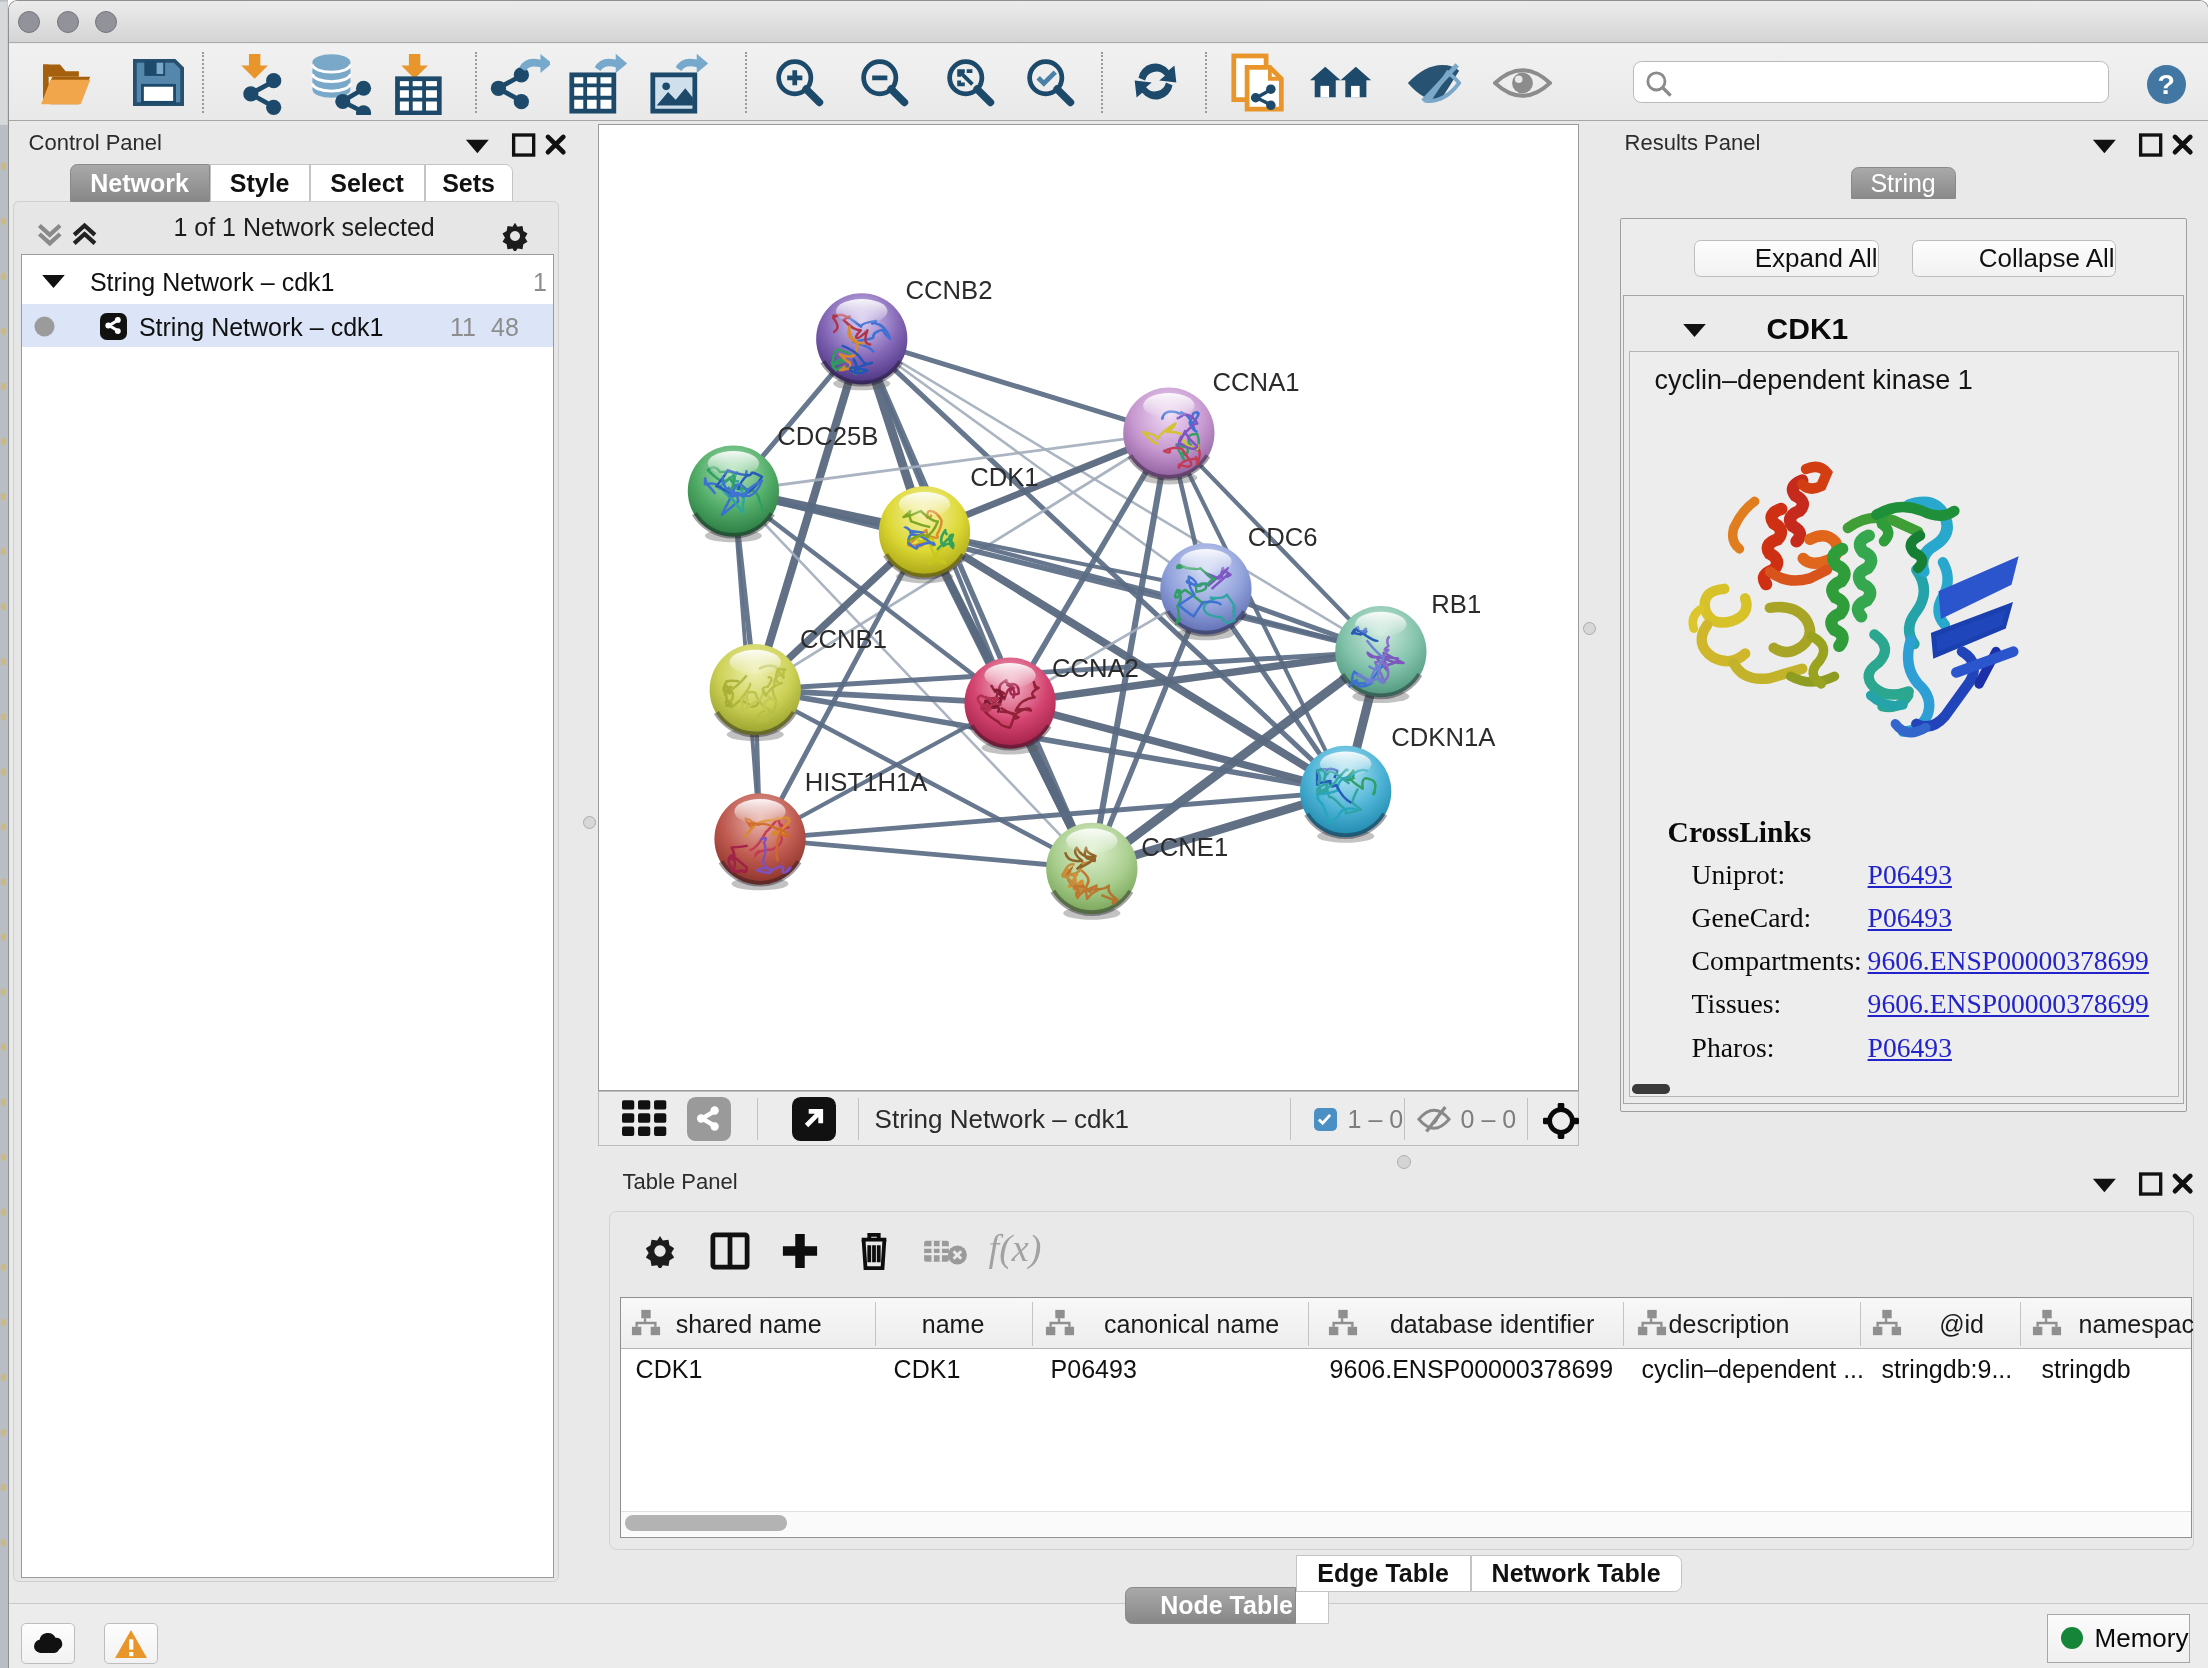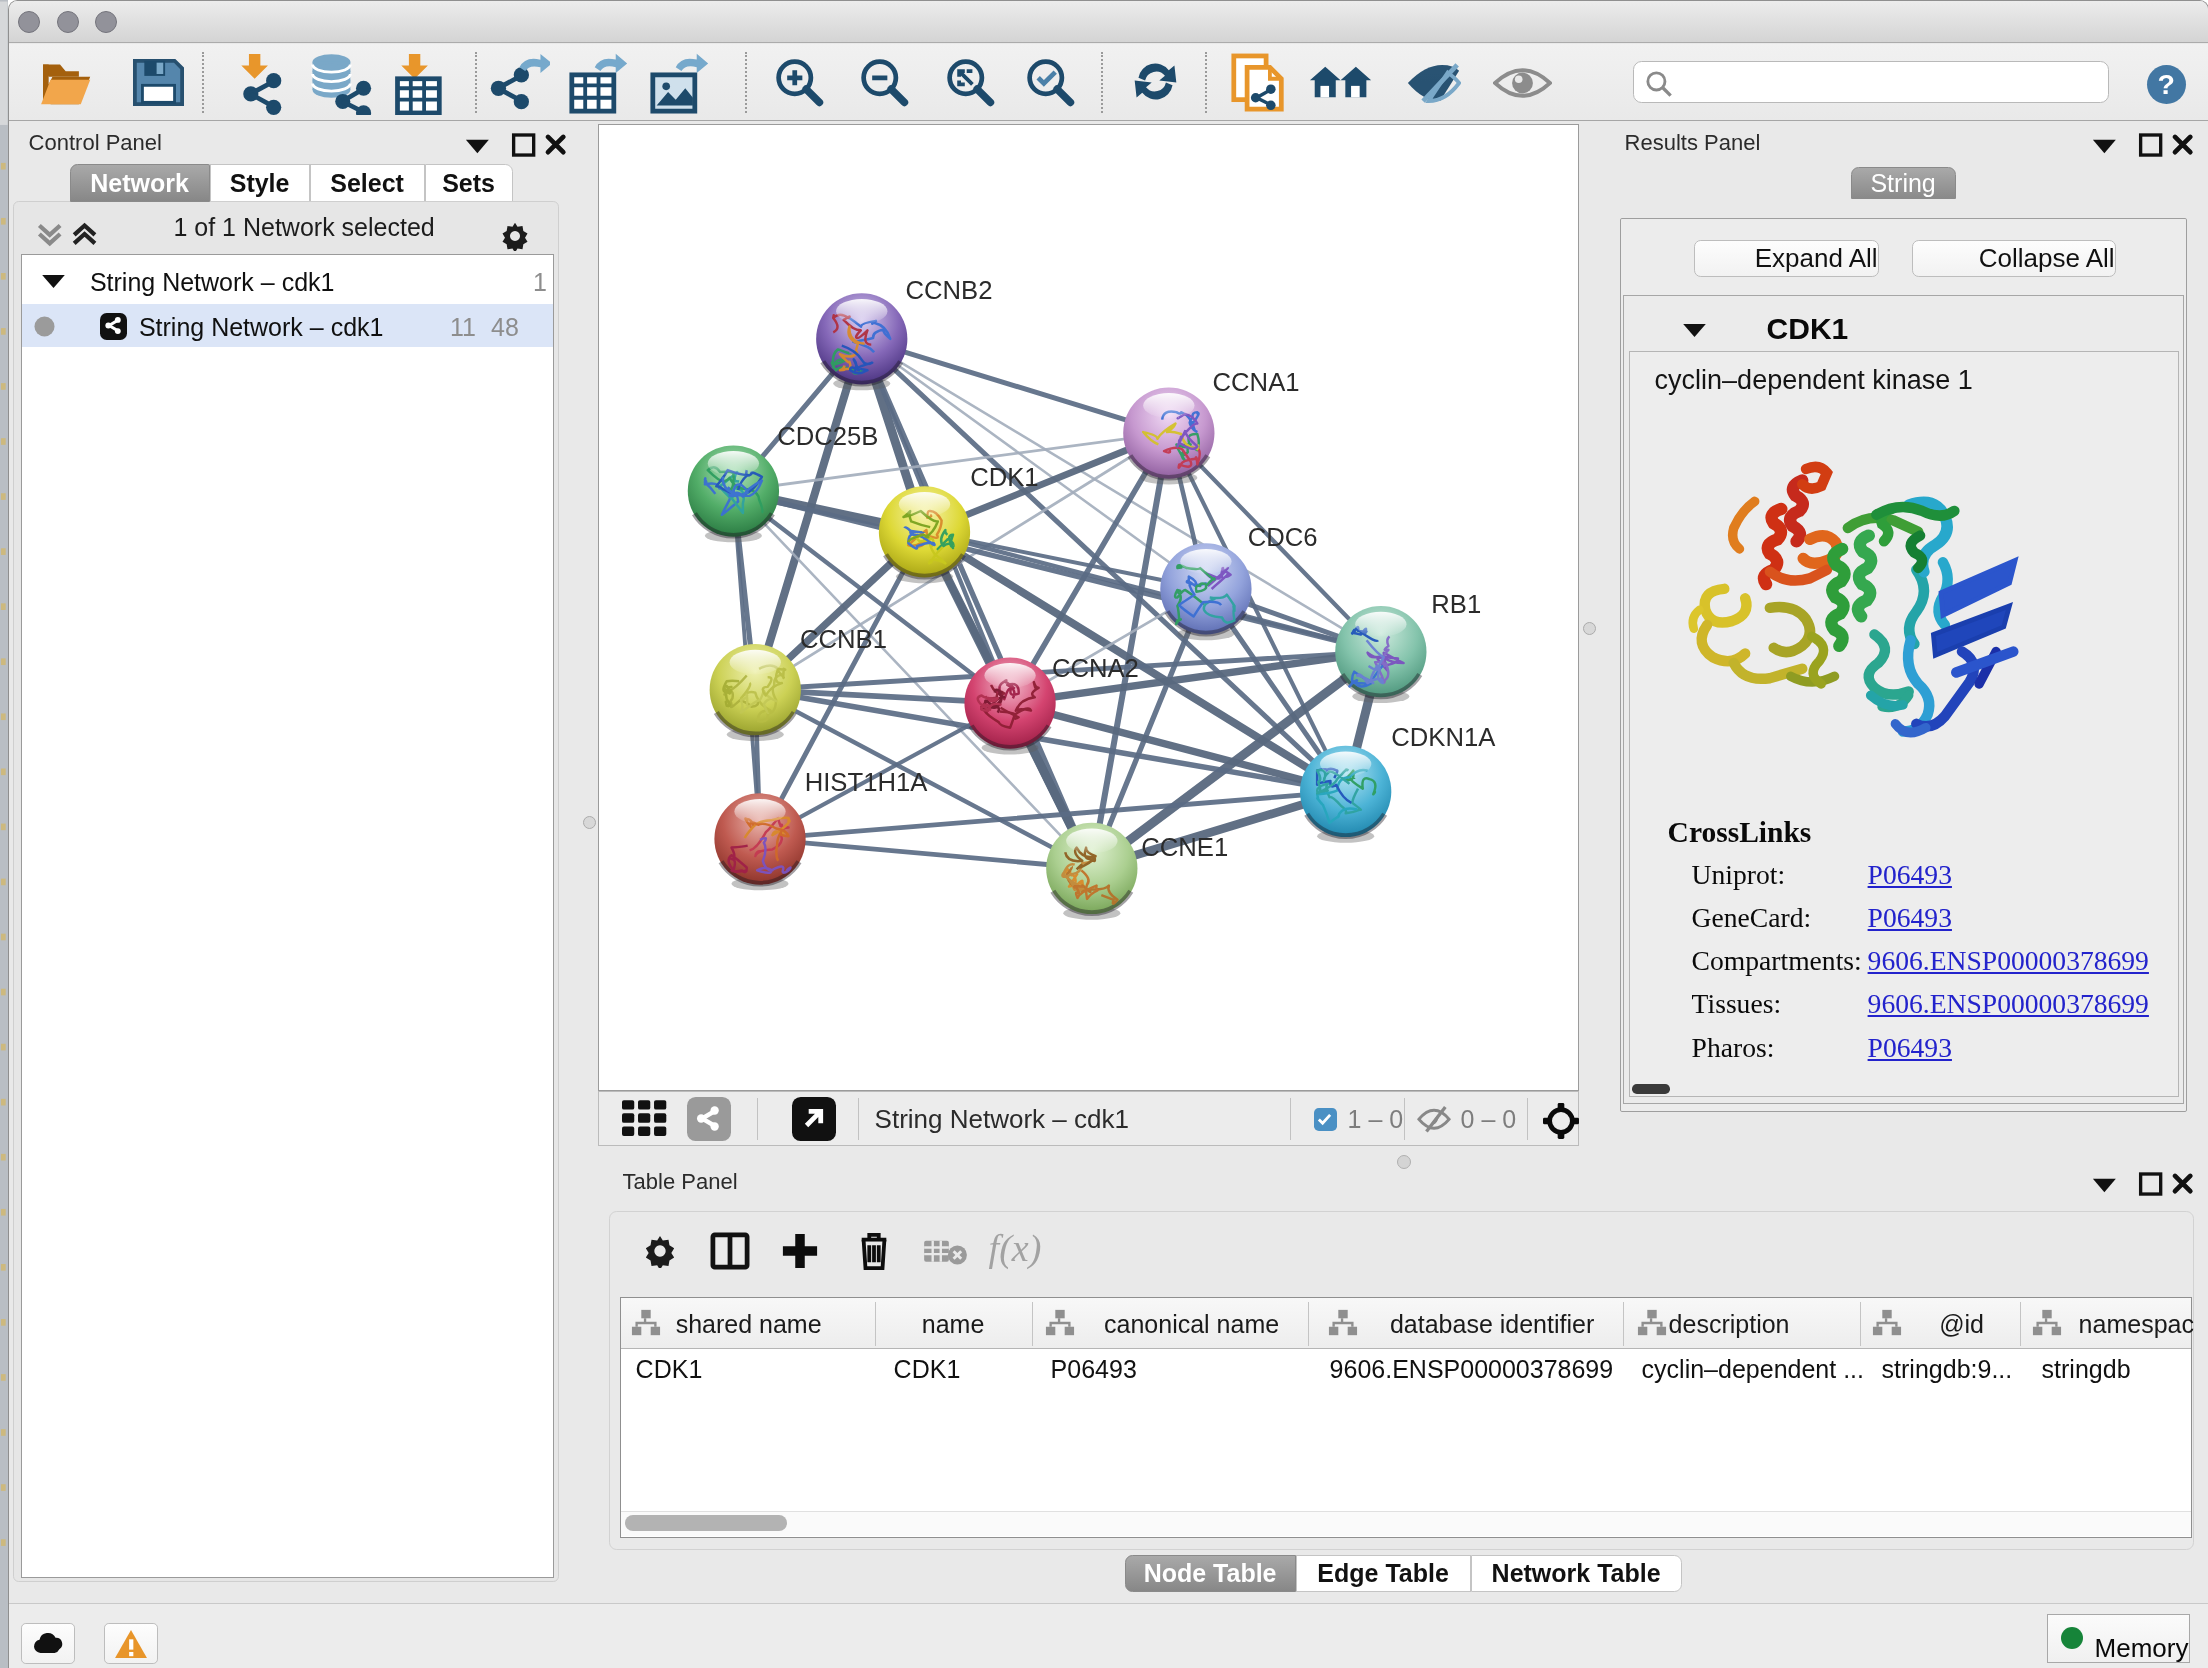--- a/index.html
+++ b/index.html
@@ -287,21 +287,21 @@
 </div>
 <div class="btn" style="left:95px;top:1622px;width:54px;height:41px;border-radius:4.8px;border-width:1px;">
 <svg style="margin:4.8px auto 0" width="34" height="30" viewBox="0 0 36 32">
         <path d="M18 1 L35 31 H1 z" fill="#e8952a"></path>
         <rect x="16" y="11" width="4.5" height="11" fill="#fff"></rect>
         <rect x="16" y="24.5" width="4.5" height="4.5" fill="#fff"></rect>
       </svg>
 </div>
 <div class="abs" style="left:2038px;top:1613px;width:143px;height:49px;background:linear-gradient(#fbfbfb,#f0f0f0);border:1.9px solid #a8a8a8;">
 <div class="abs" style="left:13.3px;top:12.4px;width:22px;height:22px;border-radius:50%;background:#168439;"></div>
-<div class="abs" style="left:47px;top:18px;font-size:26px;color:#090909;text-align:right;">Memory</div>
+<div class="abs" style="left:47px;top:8px;font-size:26px;color:#090909;text-align:right;">Memory</div>
 </div>
 
 <div class="abs" style="left:589px;top:123px;width:981px;height:967px;background:#fff;border:1px solid #9b9b9b;"></div>
 <svg class="abs" style="left:590px;top:124px;" width="979" height="965" viewBox="0 0 1029 1015">
 <defs>
 <radialGradient id="gCCNB2" cx="50%" cy="30%" r="78%">
           <stop offset="0" stop-color="#d9cdf0"></stop>
           <stop offset="0.52" stop-color="#8568b8"></stop>
           <stop offset="0.9" stop-color="#4a3380"></stop>
           <stop offset="1" stop-color="#4a3380"></stop>
@@ -819,17 +819,17 @@
 <div class="abs" style="left:885px;top:1354px;font-size:25px;color:#111;">CDK1</div>
 <div class="abs" style="left:1042px;top:1354px;font-size:25px;color:#111;">P06493</div>
 <div class="abs" style="left:1321px;top:1354px;font-size:25px;color:#111;">9606.ENSP00000378699</div>
 <div class="abs" style="left:1633px;top:1354px;font-size:25px;color:#111;">cyclin–dependent ...</div>
 <div class="abs" style="left:1873px;top:1354px;font-size:25px;color:#111;">stringdb:9...</div>
 <div class="abs" style="left:2033px;top:1354px;font-size:25px;color:#111;">stringdb</div>
 
 <div class="abs" style="left:612px;top:1510px;width:1570px;height:25px;background:#fafafa;border-top:1px solid #e0e0e0;"></div>
 <div class="abs" style="left:616px;top:1514px;width:162px;height:16px;background:#b3b3b3;border-radius:8.6px;"></div>
 
-<div class="tabw" style="left:1116px;top:1554px;width:171px;height:37px;line-height:35px;border-radius:7.6px 0 0 7.6px;"><span style="color:#fff;position:relative;z-index:2;">Node Table</span><div class="abs tabsel" style="left:-1px;top:-1px;width:171px;height:37px;border-radius:7.6px 0 0 7.6px;z-index:1;"></div></div>
+<div class="tabw" style="left:1116px;top:1586px;width:204px;height:37px;line-height:35px;border-radius:7.6px 0 0 7.6px;"><span style="color:#fff;position:relative;z-index:2;">Node Table</span><div class="abs tabsel" style="left:-1px;top:-1px;width:171px;height:37px;border-radius:7.6px 0 0 7.6px;z-index:1;"></div></div>
 <div class="tabw" style="left:1287px;top:1554px;width:175px;height:37px;line-height:35px;">Edge Table</div>
 <div class="tabw" style="left:1462px;top:1554px;width:211px;height:37px;line-height:35px;border-radius:0 7.6px 7.6px 0;">Network Table</div>
 </div>
 
 
 </body></html>

